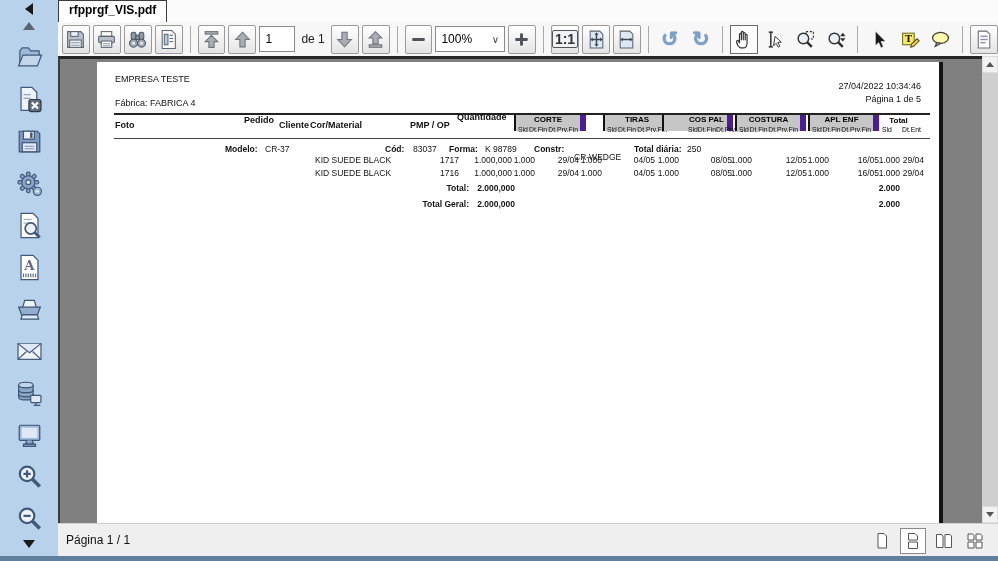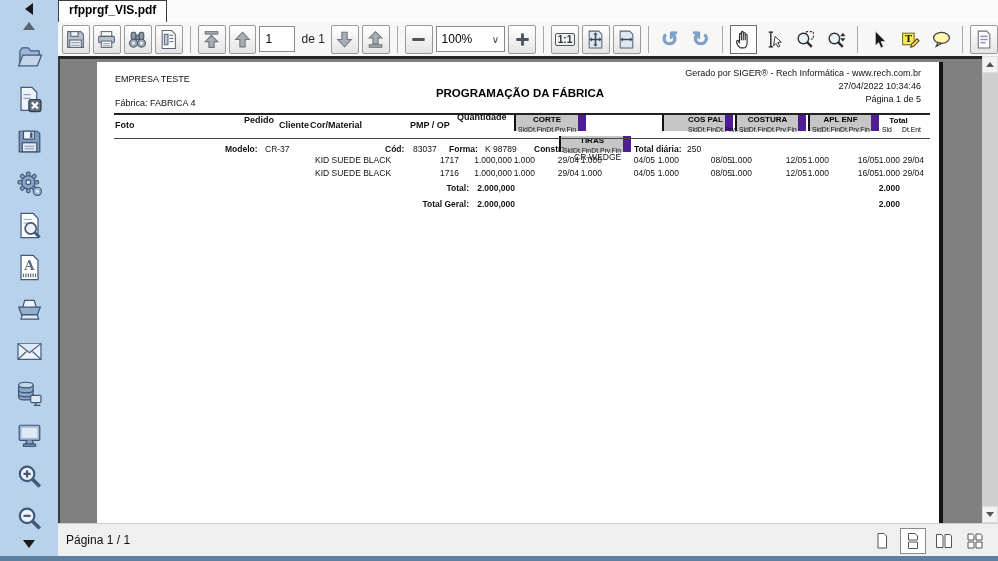--- a/index.html
+++ b/index.html
@@ -27,34 +27,34 @@
   .tbtn{width:29px;height:29px;display:flex;align-items:center;justify-content:center;background:linear-gradient(#ffffff,#e4e4e4);border:1px solid #9a9a9a;border-radius:2px;cursor:pointer;}
   .tflat{width:29px;height:29px;display:flex;align-items:center;justify-content:center;background:transparent;border:1px solid transparent;cursor:pointer;}
   .tflat.active{background:#fdfdfd;border:1px solid #6b6b6b;}
   .tbtn svg,.tflat svg{width:21px;height:21px;}
   .sep{width:1px;height:27px;background:#a9a9a9;margin:0 4px;}
   #page-input{width:36px;height:26px;border:1px solid #8a8a8a;font-size:12px;padding-left:5px;font-family:"Liberation Sans",sans-serif;background:#fff;}
   #page-count{font-size:12px;color:#222;margin:0 3px;white-space:nowrap;}
   #zoom-combo{width:72px;height:26px;border:1px solid #8a8a8a;background:#fff;display:flex;align-items:center;justify-content:space-between;padding:0 5px;font-size:12px;cursor:pointer;}
   #zoom-combo .chev{font-size:10px;color:#444;}
   .rot{font-size:21px;font-weight:bold;color:#7ba2cc;text-shadow:0 0 1px #4a648a;line-height:1;}
-  .oto{font-size:10px;font-weight:bold;color:#333;border:1px solid #555;padding:0 2px;border-radius:2px;background:#eef3f8;}
+  .oto{font-size:14px;font-weight:bold;color:#333;border:1px solid #555;padding:0 2px;border-radius:2px;background:#eef3f8;}
 
   
   #viewport{position:absolute;left:58px;top:56px;width:924px;height:467px;background:#808080;border-top:3px solid #262626;border-left:2px solid #3c3c3c;overflow:hidden;}
   #pagepaper{position:absolute;left:37px;top:3px;width:846px;height:470px;background:#fff;border-right:4px solid #141414;}
   .abs{position:absolute;white-space:nowrap;}
   .r{text-align:right;}
   .ctr{text-align:center;}
   .b{font-weight:bold;}
   .rep-small{font-size:9px;color:#111;}
   .rep-cell{font-size:8.5px;color:#111;}
   .hline1{position:absolute;left:17px;width:816px;height:2px;background:#222;}
   .hline2{position:absolute;left:17px;width:816px;height:1px;background:#444;}
-  .grp{position:absolute;top:53px;height:16px;background:#c6c6c6;border-left:2px solid #111;border-right:8px solid #4c1d95;}
+  .grp{position:absolute;top:53px;height:16px;background:#c6c6c6;border-left:2px solid #111;border-right:6px solid #4c1d95;}
   .grp .gname{display:block;text-align:center;font-size:8px;font-weight:bold;line-height:10px;color:#000;}
   .grp .gsub{display:flex;justify-content:space-between;padding:0 2px;font-size:6.8px;line-height:10px;color:#111;}
 
   
   #vscroll{position:absolute;left:982px;top:56px;width:16px;height:467px;background:#cfcfcf;}
   .sc-btn{position:absolute;left:0;width:16px;height:17px;background:#f2f2f2;border:1px solid #dcdcdc;display:flex;align-items:center;justify-content:center;cursor:pointer;}
   .sc-up{top:0;}
   .sc-down{bottom:0;}
   .sc-tri-up{width:0;height:0;border-left:4px solid transparent;border-right:4px solid transparent;border-bottom:5px solid #555;}
   .sc-tri-down{width:0;height:0;border-left:4px solid transparent;border-right:4px solid transparent;border-top:5px solid #555;}
@@ -373,43 +373,41 @@
         <line x1="7" y1="13" x2="12" y2="13" stroke="#9a8fb0" stroke-width="1.4"></line>
       </svg>
   </div>
 </div>
 
 <div id="viewport">
   <div id="pagepaper">
 
     <span class="abs rep-small" style="left:18px;top:12px;">EMPRESA TESTE</span>
     <span class="abs rep-small" style="left:18px;top:36px;">Fábrica: FABRICA 4</span>
-    <span class="abs b ctr" style="left:0;top:25px;width:846px;font-size:11.5px;">PROGRAMAÇÃO DA FÁBRICA</span>
-    <span class="abs rep-small r" style="right:18px;top:6px;">Gerado por SIGER® - Rech Informática - www.rech.com.br</span>
     <span class="abs rep-small r" style="right:18px;top:19px;">27/04/2022 10:34:46</span>
     <span class="abs rep-small r" style="right:18px;top:32px;">Página 1 de 5</span>
 
     <div class="hline1" style="top:51px;"></div>
 
     <span class="abs b rep-small" style="left:18px;top:58px;">Foto</span>
     <span class="abs b rep-small" style="left:147px;top:53px;">Pedido</span>
     <span class="abs b rep-small" style="left:182px;top:58px;">Cliente</span>
     <span class="abs b rep-small" style="left:213px;top:58px;">Cor/Material</span>
     <span class="abs b rep-small" style="left:313px;top:58px;">PMP  /  OP</span>
     <span class="abs b rep-small" style="left:360px;top:50px;">Quantidade</span>
 
     <div class="grp" style="left:417px;width:72px;">
       <span class="gname">CORTE</span>
       <div class="gsub">
           <span>Sld</span>
           <span>Dt.Fin</span>
           <span>Dt.Prv.Fin</span>
         </div>
     </div>
-    <div class="grp" style="left:462px;width:72px;margin-top:21px;">
+    <div class="grp" style="left:506px;width:72px;">
       <span class="gname">TIRAS</span>
       <div class="gsub">
           <span>Sld</span>
           <span>Dt.Fin</span>
           <span>Dt.Prv.Fin</span>
         </div>
     </div>
     <div class="grp" style="left:565px;width:71px;padding-left:22px;">
       <span class="gname">COS PAL</span>
       <div class="gsub">

